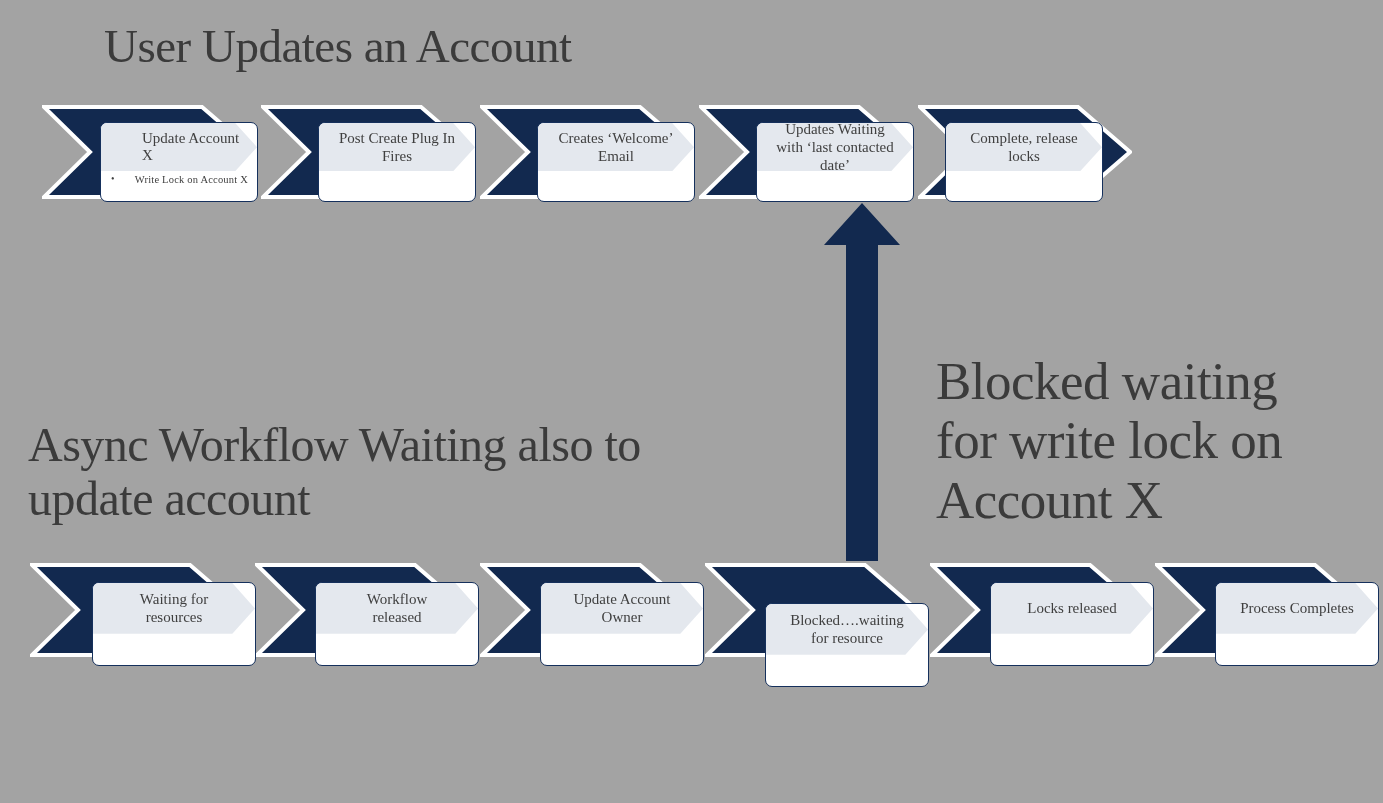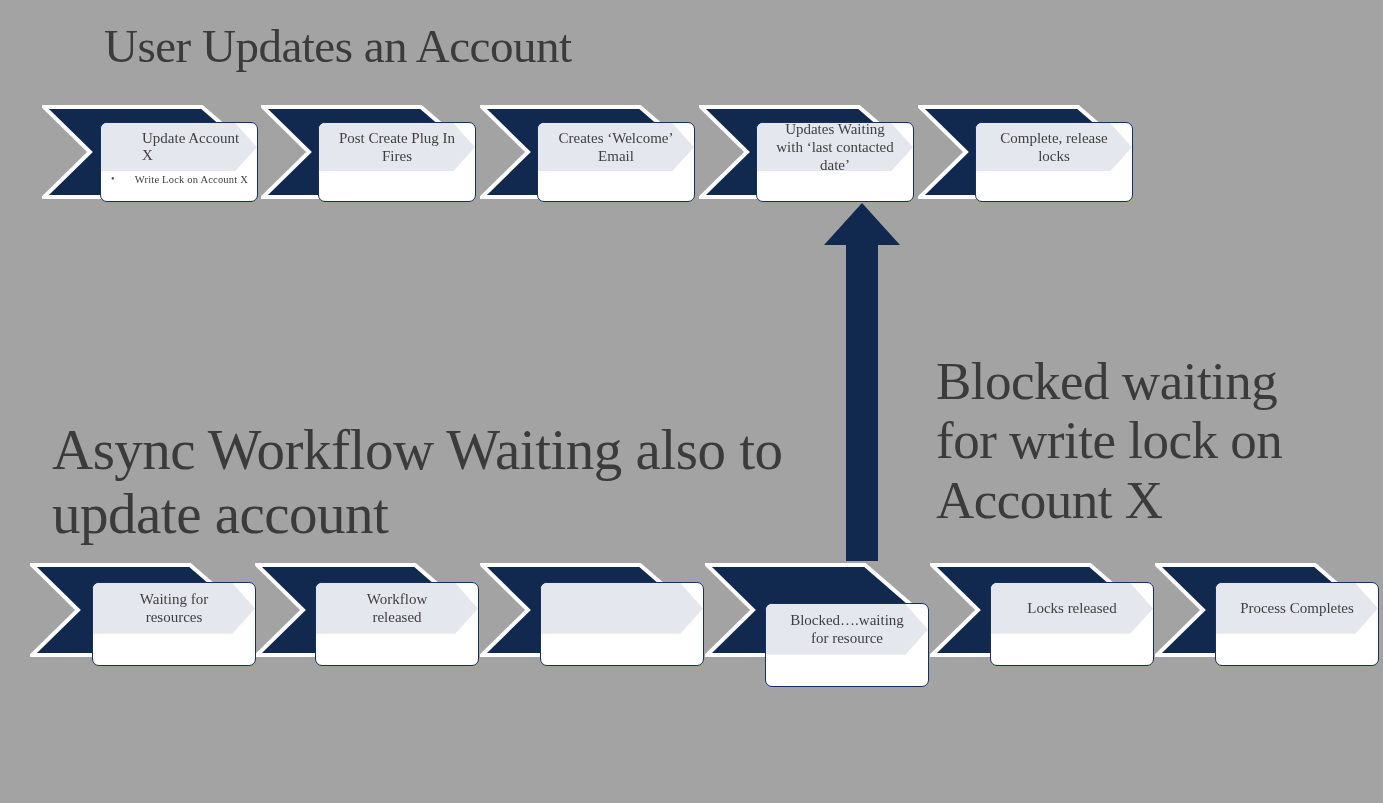--- a/index.html
+++ b/index.html
@@ -27,23 +27,22 @@
     white-space: pre-line;
   }
   #title-main {
     left: 104px;
     top: 20px;
     font-size: 47px;
   }
   #label-async {
     left: 28px;
     top: 418px;
-    font-size: 57px;
+    font-size: 48px;
     width: 740px;
-    margin-left: 24px;
   }
   #label-blocked {
     left: 936px;
     top: 352px;
     font-size: 53px;
     width: 380px;
   }
 
   
   .chev {
@@ -189,21 +188,21 @@
 
     <div class="card" style="left:756px; top:122px;">
       <div class="card-band"></div>
       <div class="card-inner">
           <div class="card-text">Updates Waiting
 with ‘last contacted
 date’</div>
         </div>
     </div>
 
-    <div class="card" style="left:975px; top:122px;">
+    <div class="card" style="left:945px; top:122px;">
       <div class="card-band"></div>
       <div class="card-inner">
           <div class="card-text">Complete, release
 locks</div>
         </div>
     </div>
   </div>
 
   <div id="blocked-arrow">
     <svg viewBox="0 0 76 358" preserveAspectRatio="none">
@@ -255,20 +254,24 @@
     <div class="card" style="left:315px;  top:582px;">
       <div class="card-band"></div>
       <div class="card-inner">
           <div class="card-text">Workflow
 released</div>
         </div>
     </div>
 
     <div class="card" style="left:540px;  top:582px;">
       <div class="card-band"></div>
+      <div class="card-inner">
+          <div class="card-text">Update Account
+Owner</div>
+        </div>
     </div>
 
     <div class="card" style="left:765px;  top:603px;">
       <div class="card-band"></div>
       <div class="card-inner">
           <div class="card-text">Blocked….waiting
 for resource</div>
         </div>
     </div>
 

